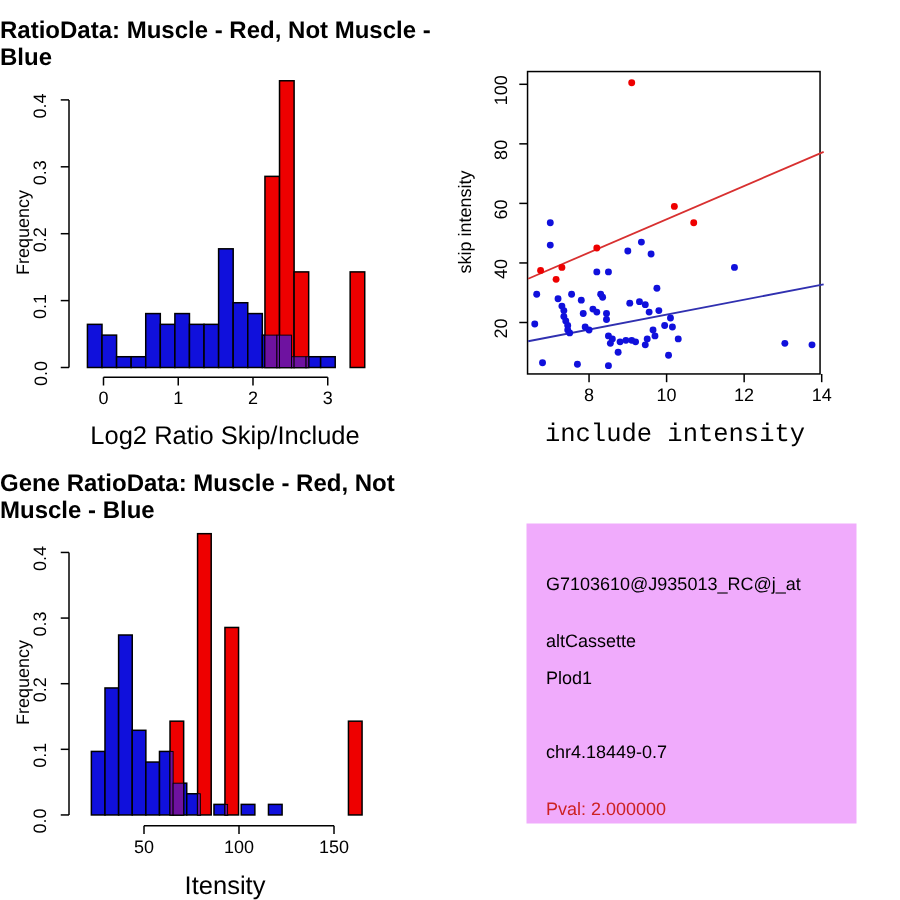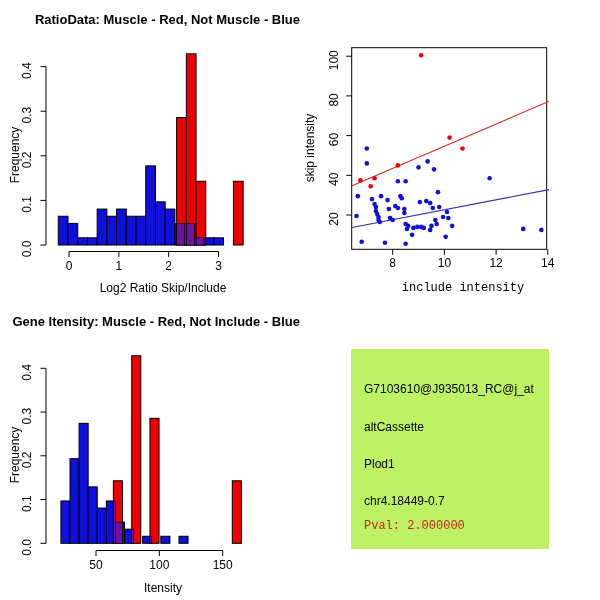--- a/index.html
+++ b/index.html
@@ -2,40 +2,40 @@
 <html><head>
 <meta charset="utf-8">
 <style>
   html,body{margin:0;padding:0;background:#fff;}
   #canvas{position:relative;width:600px;height:600px;background:#ffffff;overflow:hidden;
           font-family:"Liberation Sans","DejaVu Sans",sans-serif;}
   svg{position:absolute;left:0;top:0;}
   #svg-tl{left:0;top:0;}
   #svg-tr{left:300px;top:0;}
   #svg-bl{left:0;top:300px;}
-  .title{position:absolute;width:300px;text-align:right;font-weight:bold;font-size:13px;color:#000;}
+  .title{position:absolute;width:300px;text-align:left;font-weight:bold;font-size:16px;color:#000;}
   #title-tl{left:0;top:12px;}
   #title-tr{left:300px;top:12px;}
   #title-bl{left:0;top:314px;}
-  .xlab{position:absolute;width:300px;text-align:center;font-size:12px;color:#000;margin-left:13px;}
+  .xlab{position:absolute;width:300px;text-align:center;font-size:17px;color:#000;}
   #xlab-tl{left:0;top:281px;}
   #xlab-tr{left:300px;top:281px;font-family:Liberation Mono, monospace;}
   #xlab-bl{left:0;top:581px;}
   .ylab{position:absolute;width:100px;height:14px;text-align:center;font-size:12px;color:#000;
         transform:rotate(-90deg);}
   #ylab-tl{left:-35px;top:148px;}
   #ylab-tr{left:260px;top:141px;}
   #ylab-bl{left:-35px;top:448px;}
   #infobox{position:absolute;left:351px;top:349px;width:198px;height:200px;}
   .info-line{position:absolute;left:13px;font-size:12px;color:#000;white-space:nowrap;}
   #info-line-1{top:33px;}
   #info-line-2{top:71px;}
-  #info-line-3{top:108px;}
+  #info-line-3{top:96px;}
   #info-line-4{top:145px;}
-  #info-line-5{top:170px;font-family:Liberation Mono, monospace;}
+  #info-line-5{top:183px;}
 </style>
 </head>
 <body>
 
 <div id="canvas">
 
   <div class="title" id="title-tl">RatioData: Muscle - Red, Not Muscle - Blue</div>
   <div class="ylab" id="ylab-tl">Frequency</div>
   <div class="xlab" id="xlab-tl">Log2 Ratio Skip/Include</div>
   <svg id="svg-tl" width="300" height="300">
@@ -171,21 +171,21 @@
       <circle cx="241.33750000000003" cy="229.8875" r="2.3" fill="#1010DC"></circle>
       <circle cx="60.3875" cy="180.2625" r="2.3" fill="#EE0000"></circle>
       <circle cx="74.60499999999999" cy="178.2775" r="2.3" fill="#EE0000"></circle>
       <circle cx="70.7275" cy="186.2175" r="2.3" fill="#EE0000"></circle>
       <circle cx="97.86999999999999" cy="165.375" r="2.3" fill="#EE0000"></circle>
       <circle cx="121.13499999999999" cy="55.20749999999998" r="2.3" fill="#EE0000"></circle>
       <circle cx="149.57" cy="137.58499999999998" r="2.3" fill="#EE0000"></circle>
       <circle cx="162.495" cy="148.5025" r="2.3" fill="#EE0000"></circle>
     </svg>
 
-  <div class="title" id="title-bl">Gene Itensity: Muscle - Red, Not Include - Blue</div>
+  <div class="title" id="title-bl">Gene RatioData: Muscle - Red, Not Muscle - Blue</div>
   <div class="ylab" id="ylab-bl">Frequency</div>
   <div class="xlab" id="xlab-bl">Itensity</div>
   <svg id="svg-bl" width="300" height="300">
       <line x1="46" y1="243.3" x2="46" y2="68.30000000000001" stroke="#000"></line>
       <line x1="46" y1="243.3" x2="40.5" y2="243.3" stroke="#000"></line>
       <text x="31" y="247.3" font-size="12px" fill="#000" text-anchor="middle" font-family="&quot;Liberation Sans&quot;,&quot;DejaVu Sans&quot;,sans-serif" transform="rotate(-90 31 247.3)">0.0</text>
       <line x1="46" y1="199.55" x2="40.5" y2="199.55" stroke="#000"></line>
       <text x="31" y="203.55" font-size="12px" fill="#000" text-anchor="middle" font-family="&quot;Liberation Sans&quot;,&quot;DejaVu Sans&quot;,sans-serif" transform="rotate(-90 31 203.55)">0.1</text>
       <line x1="46" y1="155.8" x2="40.5" y2="155.8" stroke="#000"></line>
       <text x="31" y="159.8" font-size="12px" fill="#000" text-anchor="middle" font-family="&quot;Liberation Sans&quot;,&quot;DejaVu Sans&quot;,sans-serif" transform="rotate(-90 31 159.8)">0.2</text>
@@ -214,21 +214,21 @@
       <rect x="113.35379" y="180.78125" width="9.082239000000001" height="62.51875000000001" fill="#EE0000" stroke="#000" stroke-width="1"></rect>
       <rect x="131.72093999999998" y="55.78750000000002" width="9.082239000000015" height="187.5125" fill="#EE0000" stroke="#000" stroke-width="1"></rect>
       <rect x="149.96141999999998" y="118.30625" width="9.082239000000015" height="124.99375" fill="#EE0000" stroke="#000" stroke-width="1"></rect>
       <rect x="232.29692" y="180.78125" width="9.082239000000015" height="62.51875000000001" fill="#EE0000" stroke="#000" stroke-width="1"></rect>
       <rect x="113.35379" y="200.95000000000002" width="2.052053999999984" height="42.349999999999994" fill="#6E12A0" stroke="#000" stroke-width="0.6"></rect>
       <rect x="115.40584399999999" y="222.125" width="7.030185000000017" height="21.17500000000001" fill="#6E12A0" stroke="#000" stroke-width="0.6"></rect>
       <rect x="131.72093999999998" y="229.16875000000002" width="1.8493820000000198" height="14.131249999999994" fill="#6E12A0" stroke="#000" stroke-width="0.6"></rect>
       <rect x="149.96141999999998" y="236.25625000000002" width="1.7733800000000315" height="7.043749999999989" fill="#6E12A0" stroke="#000" stroke-width="0.6"></rect>
     </svg>
 
-  <div id="infobox" style="background: #bef264;">
+  <div id="infobox" style="background: #f0abfc; padding-left: 22px;">
     <div class="info-line" id="info-line-1">G7103610@J935013_RC@j_at</div>
     <div class="info-line" id="info-line-2">altCassette</div>
     <div class="info-line" id="info-line-3">Plod1</div>
     <div class="info-line" id="info-line-4">chr4.18449-0.7</div>
     <div class="info-line" id="info-line-5" style="color: rgb(204, 34, 34);">Pval: 2.000000</div>
   </div>
 
 </div>
 
 </body></html>

